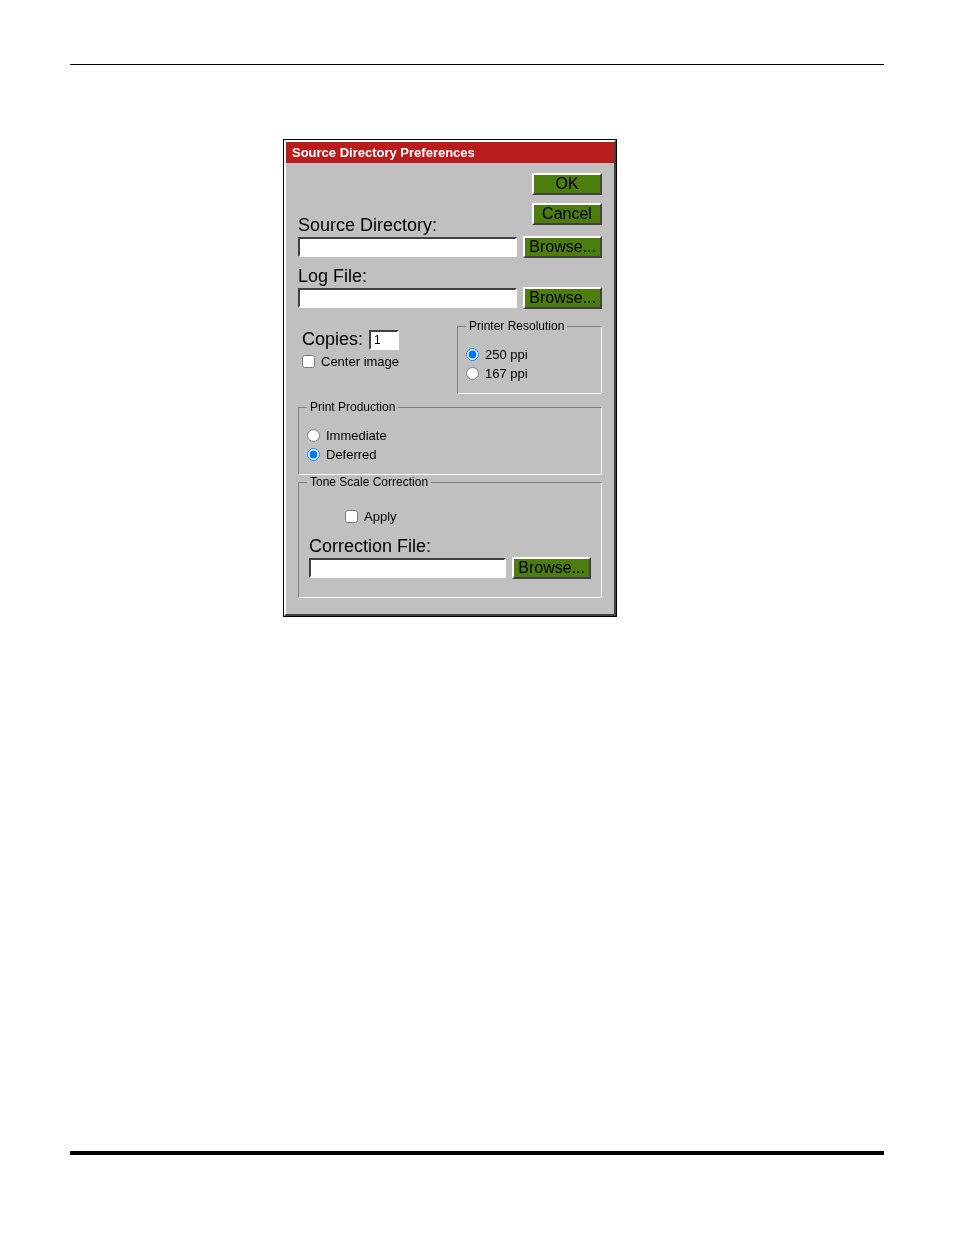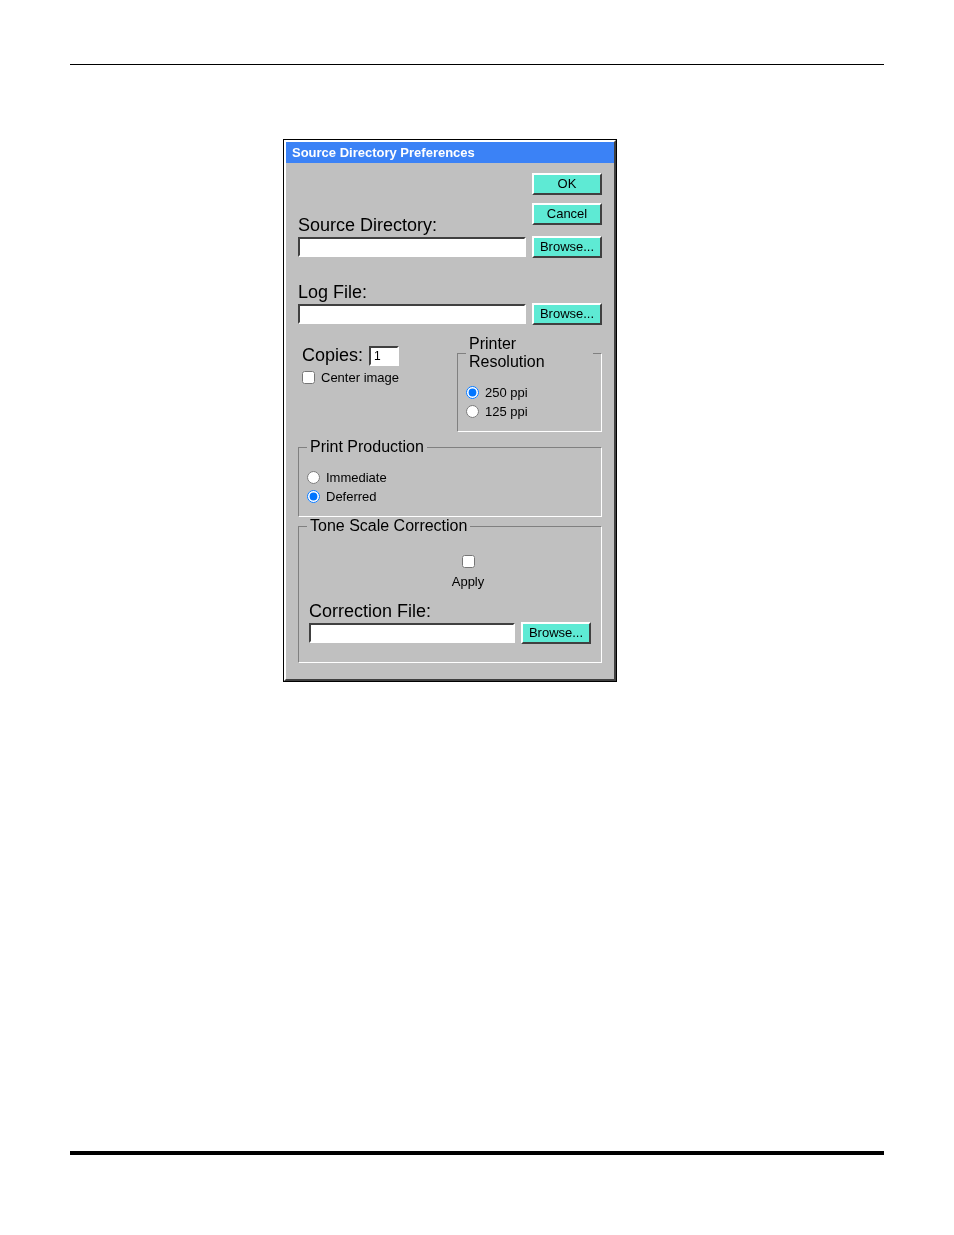--- a/index.html
+++ b/index.html
@@ -32,40 +32,40 @@
     position: absolute;
     left: 284px;
     top: 140px;
     width: 332px;
     background: #c0c0c0;
     border: 2px solid;
     border-color: #ffffff #404040 #404040 #ffffff;
     box-shadow: 0 0 0 1px #000;
   }
   .title-bar {
-    background: #3b82f6;
+    background: #b91c1c;
     color: #fff;
     font-weight: bold;
     padding: 3px 6px;
     font-size: 13px;
   }
   .body-area {
     padding: 10px 12px 16px 12px;
     position: relative;
   }
   .btn {
     display: inline-block;
     min-width: 70px;
     height: 22px;
     line-height: 18px;
     text-align: center;
-    background: #5eead4;
+    background: #4d7c0f;
     border: 2px solid;
     border-color: #ffffff #404040 #404040 #ffffff;
-    font-size: 13px;
+    font-size: 16px;
     padding: 0 4px;
     cursor: pointer;
   }
   .btn-row-right {
     text-align: right;
     margin-bottom: 8px;
   }
   .field-row {
     display: flex;
     align-items: center;
@@ -95,21 +95,21 @@
   }
   fieldset.group {
     border: 1px solid #808080;
     border-right-color: #fff;
     border-bottom-color: #fff;
     margin: 0;
     padding: 10px 8px 8px 8px;
     position: relative;
   }
   fieldset.group legend {
-    font-size: 16px;
+    font-size: 12px;
     padding: 0 3px;
     background: #c0c0c0;
   }
   .ctrl-row {
     display: flex;
     align-items: center;
     gap: 6px;
     margin: 4px 0;
     font-size: 13px;
   }
@@ -127,21 +127,20 @@
     width: 13px; height: 13px;
   }
   .tone-group {
     margin-top: 28px;
   }
   .tone-inner {
     padding: 4px 2px;
   }
   .apply-row {
     margin: 6px 0 12px 36px;
-    flex-direction: column;
   }
 </style>
 </head>
 <body>
 
 <div class="page">
   <div class="rule-top"></div>
 
   <div class="dialog">
     <div class="title-bar">
@@ -158,21 +157,21 @@
       </div>
 
       <div style="margin-top:-18px;">
         <div class="label">Source Directory:</div>
         <div class="field-row">
           <input type="text" class="text-input" value="" style="">
           <span class="btn">Browse...</span>
         </div>
       </div>
 
-      <div style="margin-top:24px;">
+      <div style="margin-top:8px;">
         <div class="label">Log File:</div>
         <div class="field-row">
           <input type="text" class="text-input" value="" style="">
           <span class="btn">Browse...</span>
         </div>
       </div>
 
       <div class="two-col">
         <div class="col">
           <div class="plain-group">
@@ -188,21 +187,21 @@
         </div>
         <div class="col">
           <fieldset class="group">
             <legend>Printer Resolution</legend>
             <div class="ctrl-row">
               <input type="radio" name="ppi" checked="" style="">
               <span>250 ppi</span>
             </div>
             <div class="ctrl-row">
               <input type="radio" name="ppi" style="">
-              <span>125 ppi</span>
+              <span>167 ppi</span>
             </div>
           </fieldset>
         </div>
       </div>
 
       <div class="two-col" style="margin-top:6px;gap:32px;">
         <div class="col">
           <fieldset class="group">
             <legend>Print Production</legend>
             <div class="ctrl-row">

